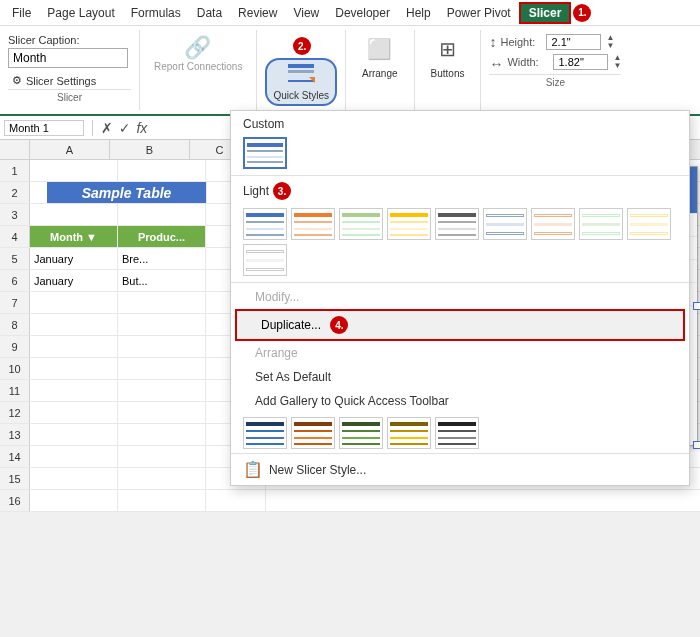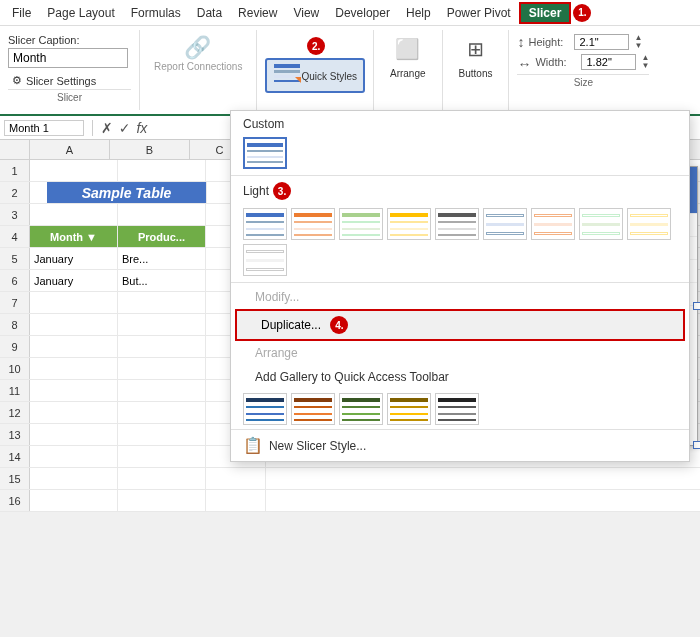--- a/index.html
+++ b/index.html
@@ -153,22 +153,22 @@
       padding: 5px 24px; font-size: 12px; cursor: pointer; color: #333;
     }
     .dd-menu-item.disabled { color: #aaa; cursor: default; }
     .dd-menu-item.highlighted-item {
       background: #f0f0f0; border: 2px solid #c00; color: #000; font-weight: normal;
       margin: 0 4px;
     }
 
     
     .quick-styles-btn {
-      display: flex; align-items: center; justify-content: center;
-      cursor: pointer; padding: 3px 6px; border-radius: 3px; min-width: 60px;
+      display: flex; flex-direction: column; align-items: center; justify-content: center;
+      cursor: pointer; padding: 3px 6px; border-radius: 14px; min-width: 60px;
       background: #dce6f1; border: 2px solid #4472c4;
     }
     .quick-styles-btn .icon { font-size: 20px; }
     .quick-styles-btn .label { font-size: 10px; color: #333; margin-top: 2px; }
 
     
     .step-badge {
       display: inline-flex; align-items: center; justify-content: center;
       width: 18px; height: 18px; background: #c00; color: #fff; border-radius: 50%;
       font-size: 10px; font-weight: bold; margin-left: 2px;
@@ -516,20 +516,21 @@
   </div>
 
   <div class="dd-divider"></div>
 
   <div class="dd-menu-item disabled">Modify...</div>
   <div class="dd-menu-item highlighted-item">
     <span>Duplicate...</span>
     <span class="step-badge" style="margin-left:6px;">4.</span>
   </div>
   <div class="dd-menu-item disabled">Arrange</div>
+  <div class="dd-menu-item">Set As Default</div>
   <div class="dd-menu-item">Add Gallery to Quick Access Toolbar</div>
 
   <div class="dd-grid" style="padding-top:4px;">
     <div class="dd-style-item">
       <div style="height:4px;background:#1e3a5f;"></div>
       <div style="height:2px;background:#2e75b6;margin:1px 0;"></div>
       <div style="height:2px;background:#4472c4;margin:1px 0;"></div>
       <div style="height:2px;background:#2e75b6;"></div>
     </div>
     <div class="dd-style-item">

